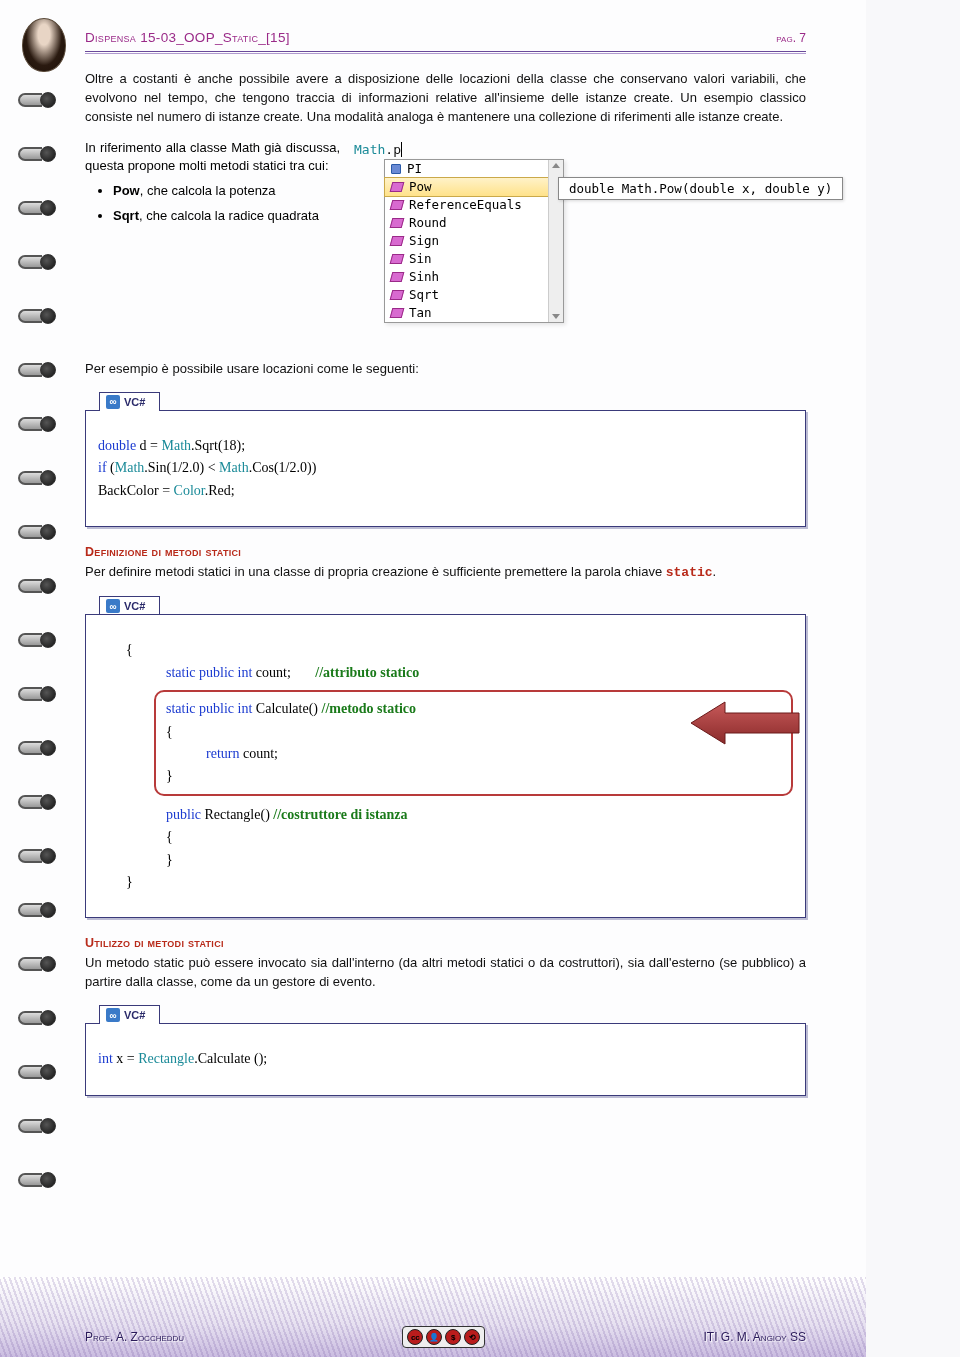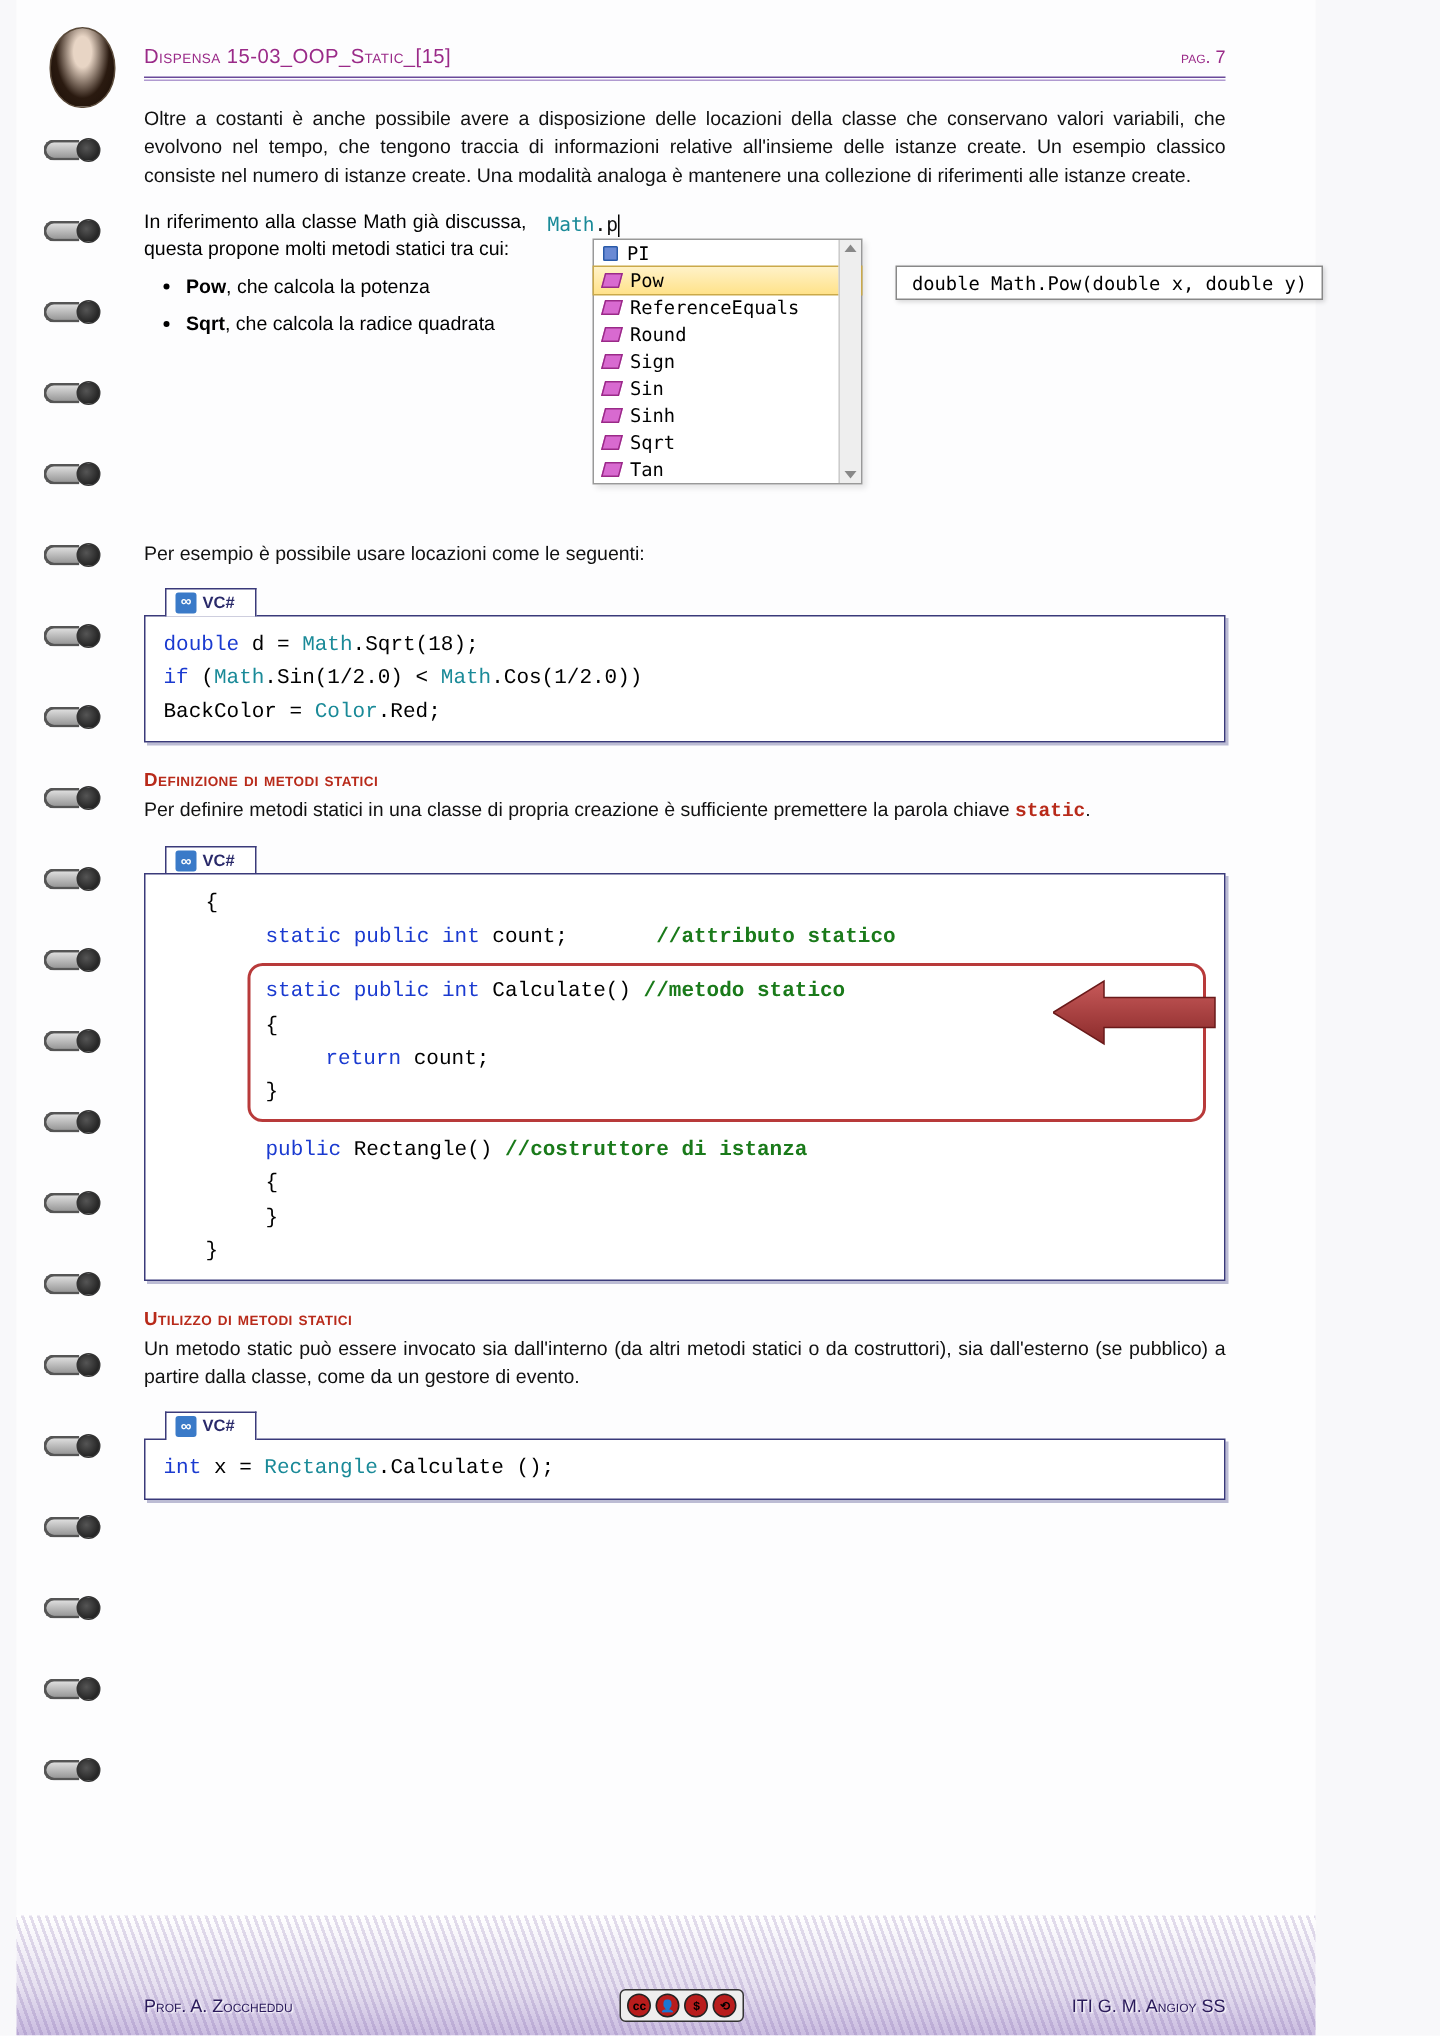--- a/index.html
+++ b/index.html
@@ -9,21 +9,20 @@
     font-family: Verdana, Geneva, sans-serif;
     background: #f8f8fa;
     width: 960px;
   }
   .page {
     position: relative;
     width: 866px;
     min-height: 1357px;
     background: #fdfdfe;
     padding: 30px 60px 80px 85px;
-    margin-left: 11px;
   }
   
   .ring {
     position: absolute;
     left: 18px;
     width: 40px;
     height: 16px;
   }
   .ring::before {
     content: "";
@@ -166,21 +165,21 @@
     position: absolute;
     left: 3px;
     width: 0; height: 0;
     border-left: 4px solid transparent;
     border-right: 4px solid transparent;
   }
   .dd-scroll::before { top: 3px; border-bottom: 5px solid #888; }
   .dd-scroll::after { bottom: 3px; border-top: 5px solid #888; }
   .tooltip {
     position: absolute;
-    top: 38px; left: 232px;
+    top: 38px; left: 204px;
     background: #fff;
     border: 1px solid #888;
     padding: 3px 10px;
     font-size: 12.5px;
     white-space: nowrap;
     box-shadow: 1px 1px 3px rgba(0,0,0,0.15);
   }
   .vc-tab {
     display: inline-flex;
     align-items: center;
@@ -203,22 +202,22 @@
     display: inline-flex;
     align-items: center;
     justify-content: center;
     color: #fff;
     font-size: 10px;
     font-weight: bold;
   }
   .codebox {
     border: 1px solid #3a3a7a;
     box-shadow: 2px 2px 0 #bcbcd4;
-    padding: 8px 12px;
-    font-family: Liberation Mono, monospace;
+    padding: 24px 12px;
+    font-family: Liberation Serif, serif;
     font-size: 14px;
     line-height: 1.6;
     background: #fff;
     margin-bottom: 18px;
   }
   .codebox .kw { color: #1a3ad0; }
   .codebox .cls { color: #1a8a98; }
   .codebox .cmt { color: #1a7a1a; font-weight: bold; }
   .inner-frame {
     border: 2px solid #b83a3a;

